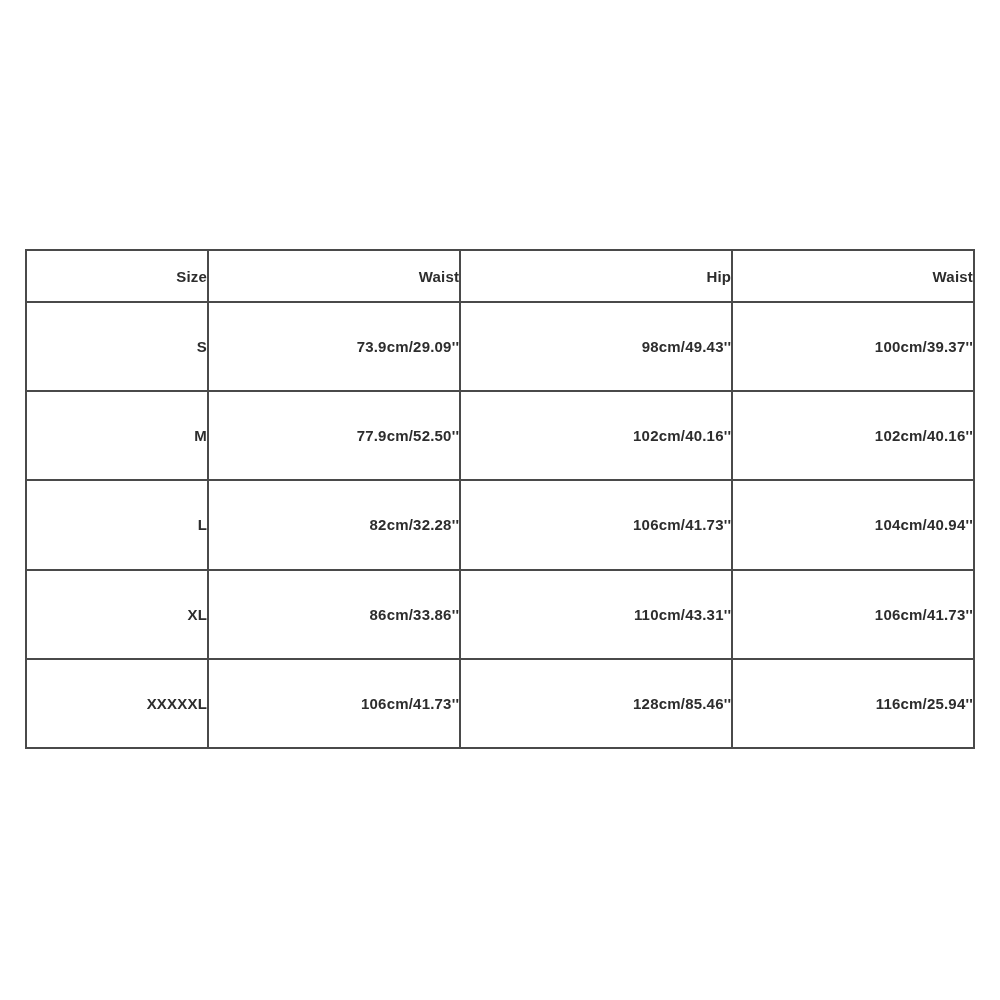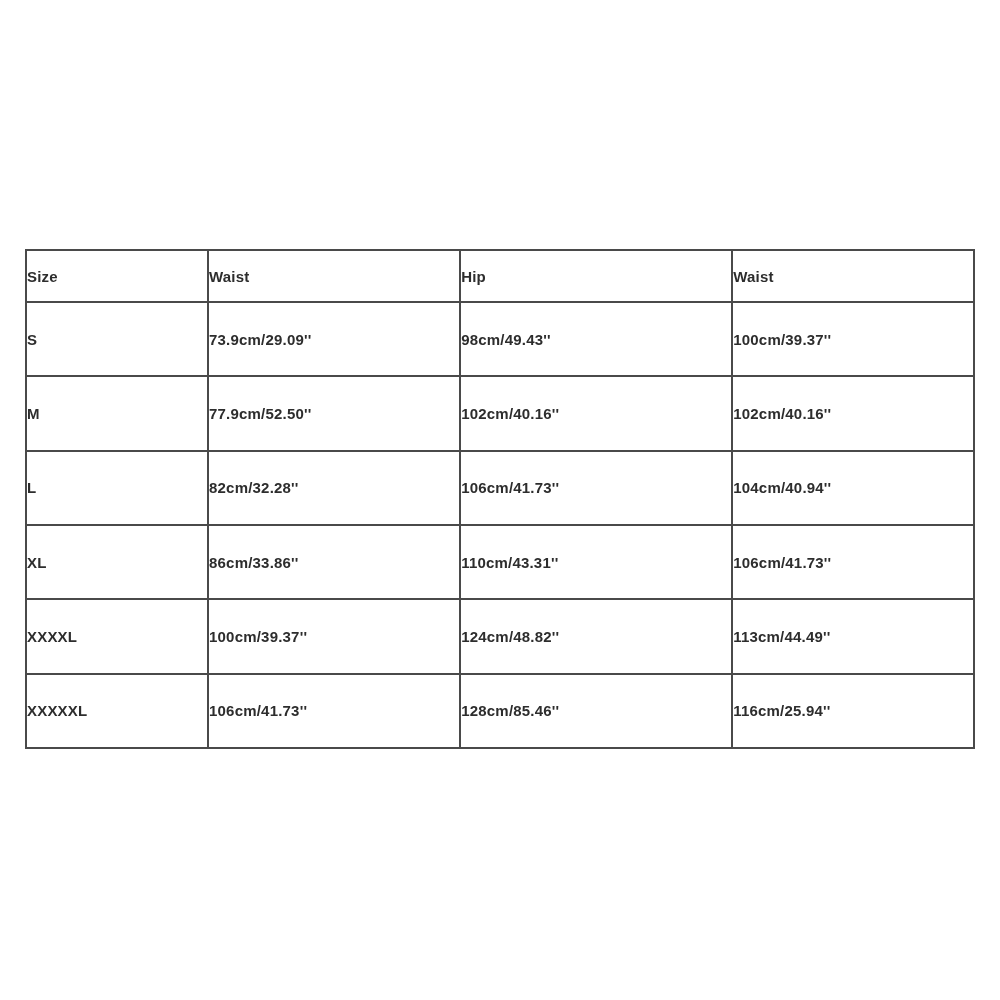--- a/index.html
+++ b/index.html
@@ -18,21 +18,21 @@
     left: 25px;
     top: 249px;
     width: 950px;
     height: 500px;
     border-collapse: collapse;
     table-layout: fixed;
   }
   .size-chart th,
   .size-chart td {
     border: 2px solid var(--border-color, #4a4a4a);
-    text-align: left;
+    text-align: right;
     vertical-align: middle;
     font-size: 15px;
     font-weight: bold;
     color: var(--text-color, #2d2d2d);
     height: 50px;
     padding: 0;
     letter-spacing: 0.2px;
   }
   .size-chart th {
     font-weight: bold;
@@ -79,25 +79,19 @@
         <td>106cm/41.73''</td>
         <td>104cm/40.94''</td>
       </tr>
       <tr>
         <td>XL</td>
         <td>86cm/33.86''</td>
         <td>110cm/43.31''</td>
         <td>106cm/41.73''</td>
       </tr>
       <tr>
-        <td>XXXXL</td>
-        <td>100cm/39.37''</td>
-        <td>124cm/48.82''</td>
-        <td>113cm/44.49''</td>
-      </tr>
-      <tr>
         <td>XXXXXL</td>
         <td>106cm/41.73''</td>
         <td>128cm/85.46''</td>
         <td>116cm/25.94''</td>
       </tr>
     </tbody>
 </table>
 
 </body></html>

